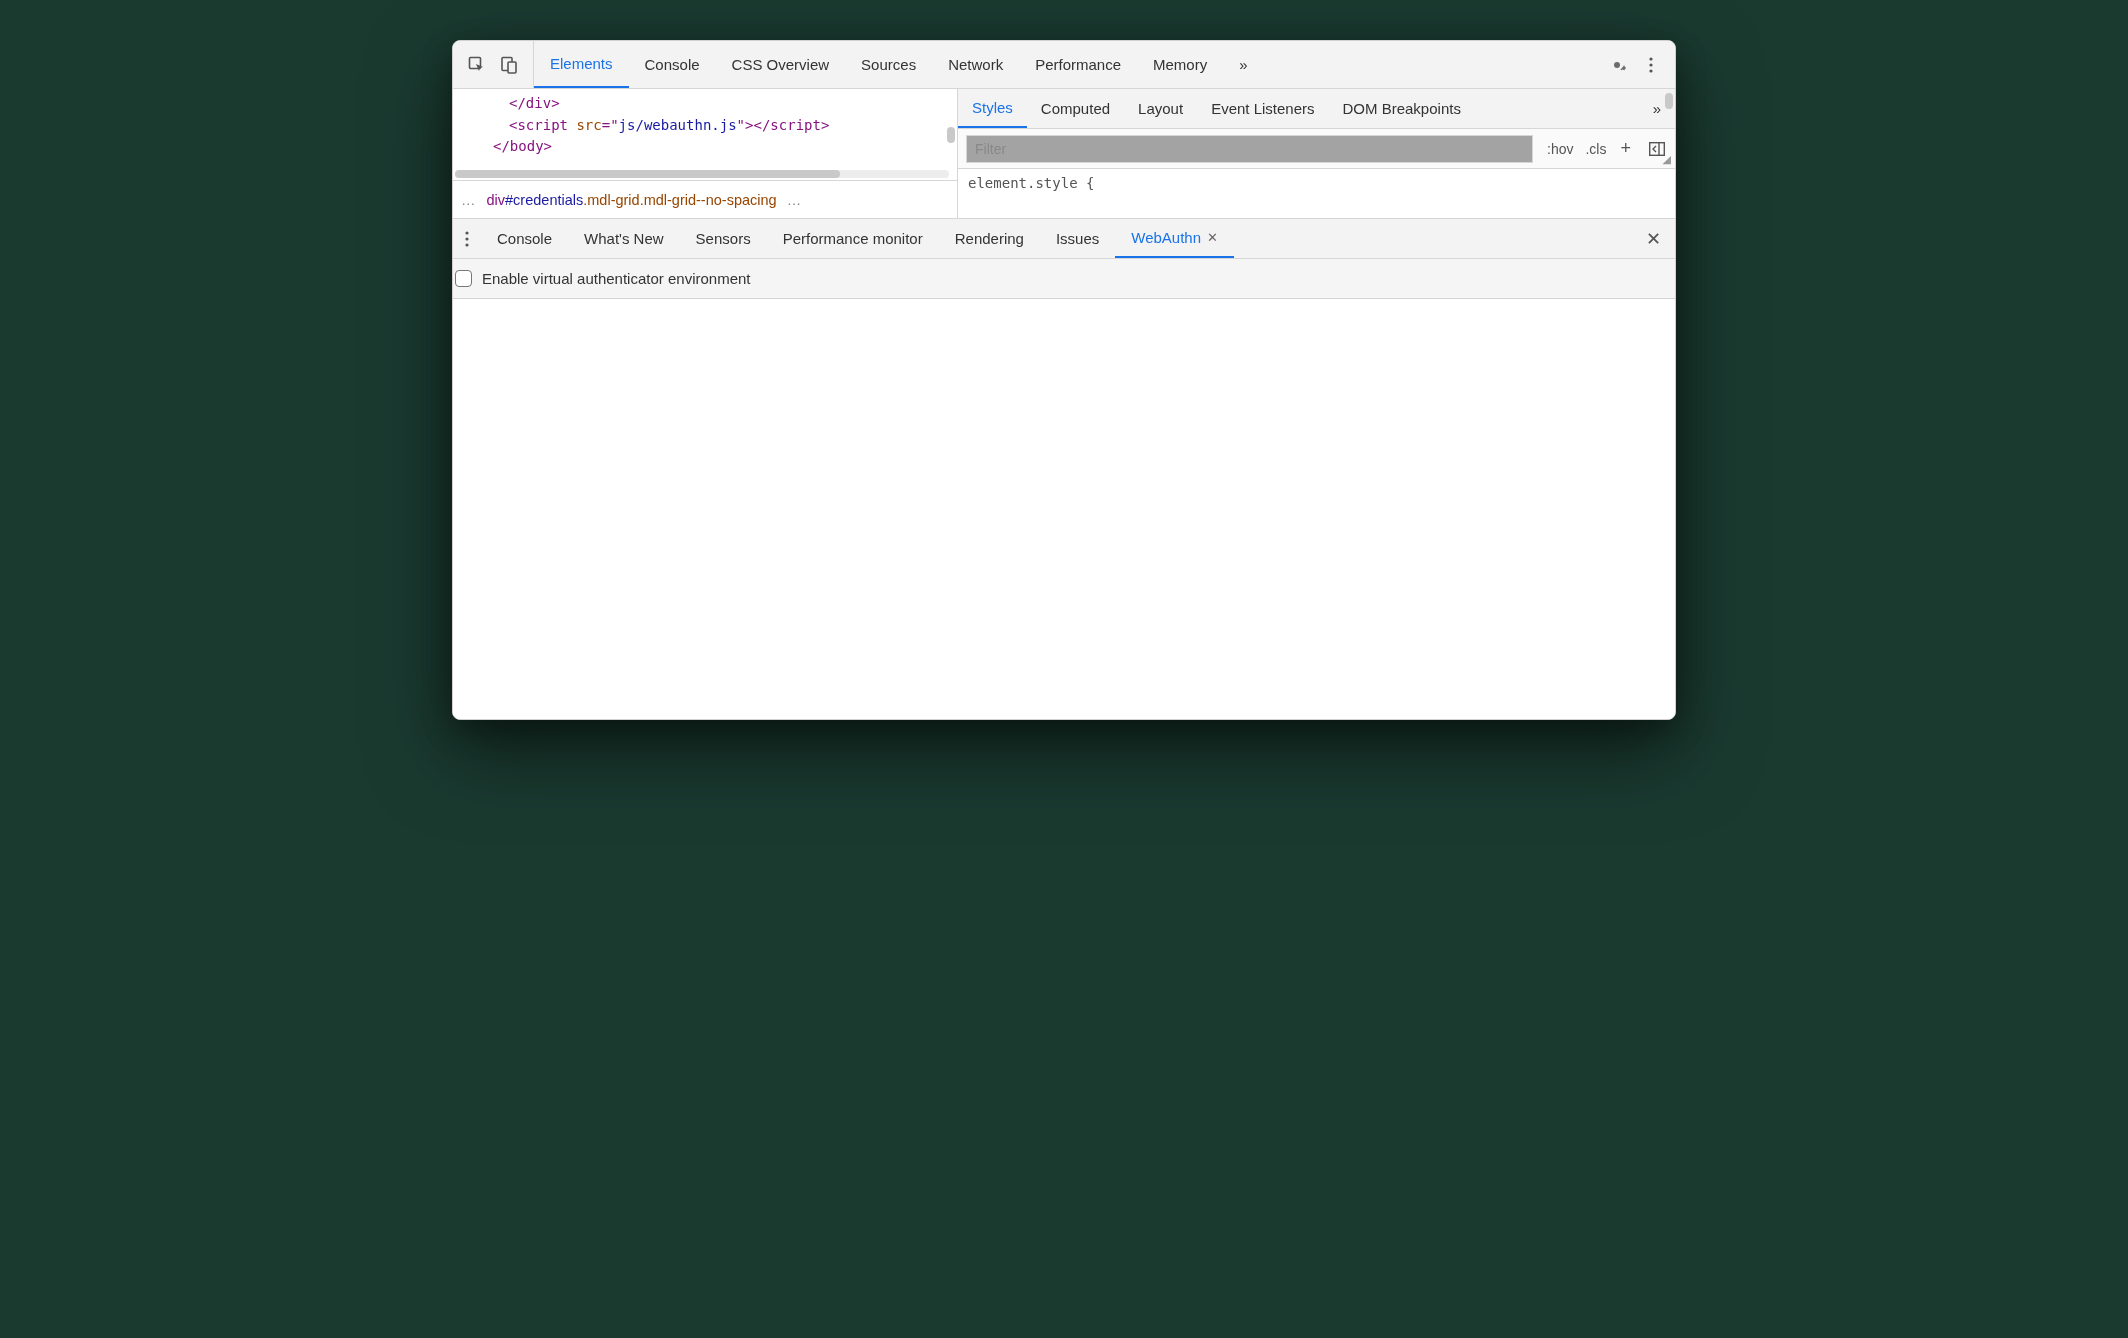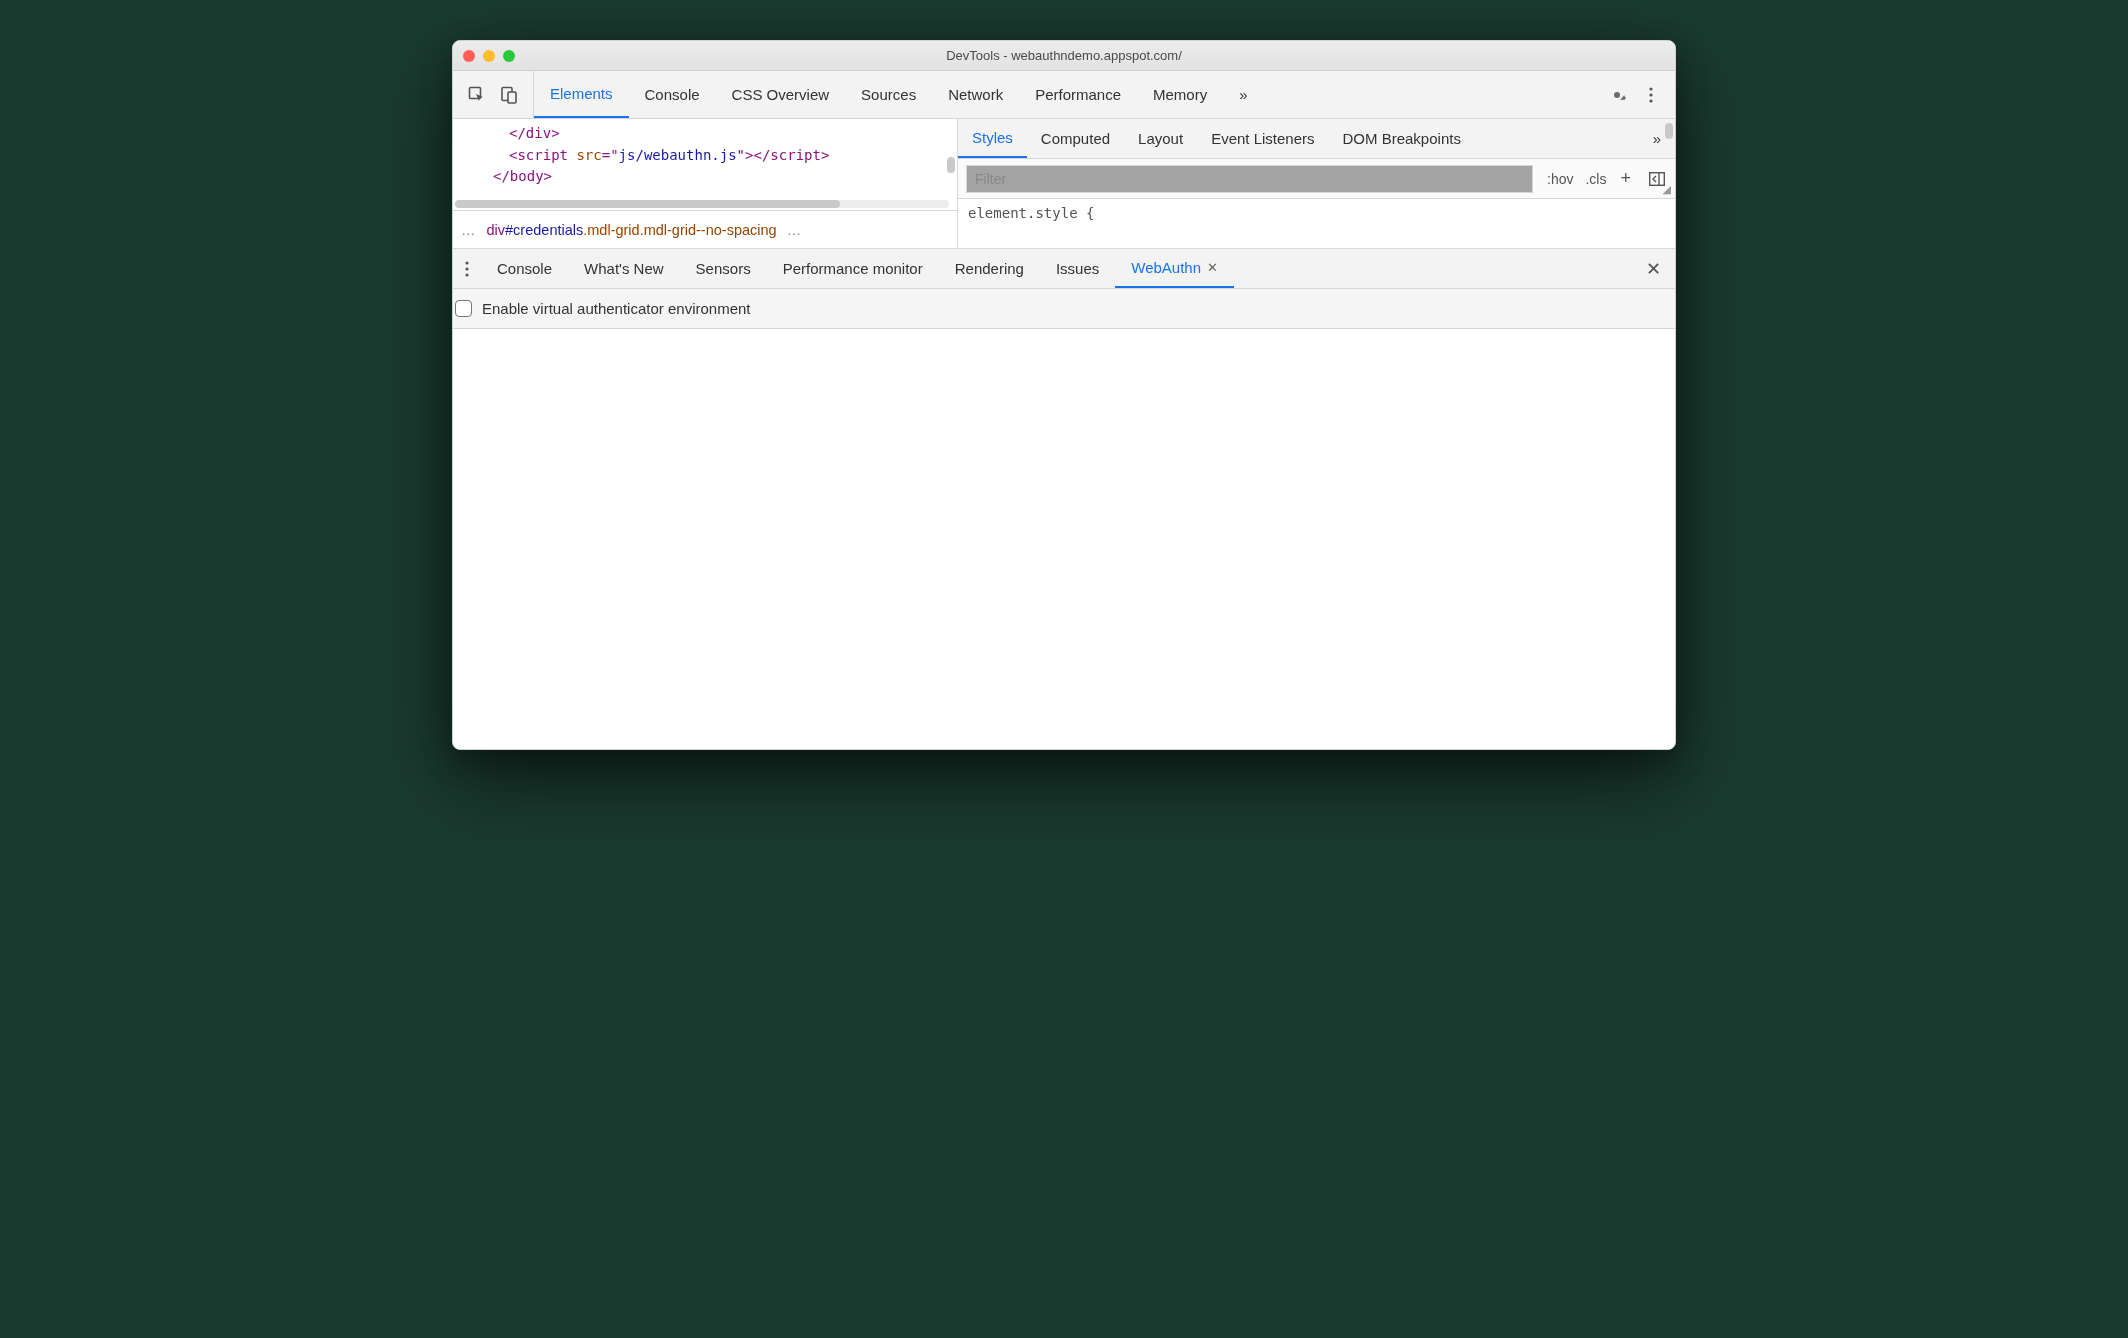--- a/index.html
+++ b/index.html
@@ -245,28 +245,20 @@
 }
 .drawer-label{font-size:15px;color:#333;}
 .blank{height:420px;background:#fff;}
 svg{display:block;}
 </style>
 </head>
 <body>
 
 <div class="window">
 
-  <div class="titlebar">
-    <div class="traffic">
-      <span class="t-close"></span>
-      <span class="t-min"></span>
-      <span class="t-max"></span>
-    </div>
-    <div class="titlebar-title">DevTools - webauthndemo.appspot.com/</div>
-  </div>
 
   <div class="toolbar">
     <div class="toolbar-left">
       <div class="icon-btn">
         <svg width="18" height="18" viewBox="0 0 18 18" fill="none" stroke="#555" stroke-width="1.6">
           <rect x="1.5" y="1.5" width="11" height="11" rx="1"></rect>
           <path d="M8 8 L15 11 L12 12 L11 15 Z" fill="#555" stroke="none"></path>
         </svg>
       </div>
       <div class="icon-btn">

